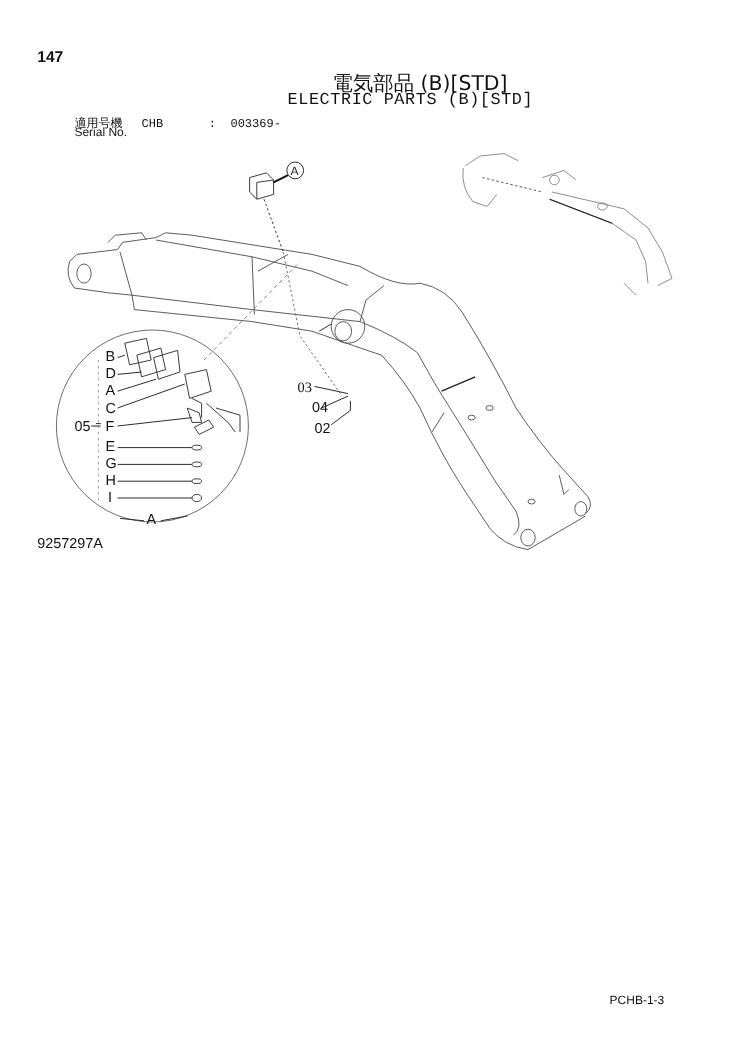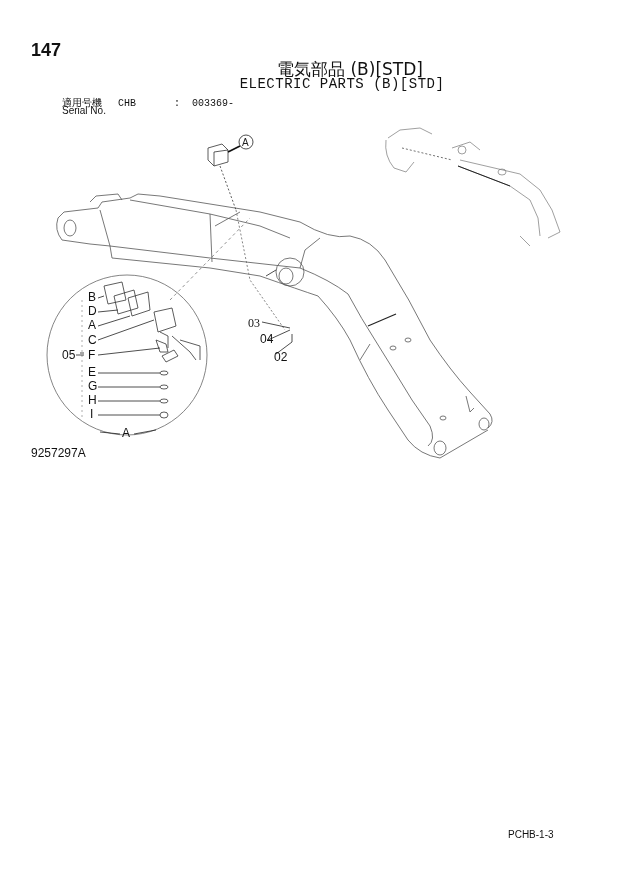--- a/index.html
+++ b/index.html
@@ -1,19 +1,19 @@
 <!DOCTYPE html>
 <html><head>
 <meta charset="utf-8">
 <style>
   html, body { margin: 0; padding: 0; background: #ffffff; }
   body { width: 620px; height: 873px; position: relative; overflow: hidden;
          font-family: "Liberation Sans", sans-serif; color: #111; }
   .abs { position: absolute; }
-  .page-no { left: 31px; top: 40px; font-size: 18px; font-weight: bold; }
+  .page-no { left: 31px; top: 40px; font-size: 13px; font-weight: bold; }
   .title-jp { left: 0; width: 620px; top: 58px; text-align: center; font-size: 17px;
               font-family: "DejaVu Sans", sans-serif; padding-left: 80px; box-sizing: border-box; }
   .title-en { left: 0; width: 604px; top: 76px; text-align: center; font-size: 14px;
               font-family: "Liberation Mono", monospace; letter-spacing: 0.5px; padding-left: 80px; box-sizing: border-box; }
   .serial-row { left: 62px; top: 96px; font-size: 10px; font-family: "Liberation Mono", monospace; }
   .serial-row span { display: inline-block; }
   .serial-label2 { left: 62px; top: 105px; font-size: 10px; font-family: Liberation Sans, sans-serif; }
   .fig-no { left: 31px; top: 446px; font-size: 12px; }
   .footer { left: 482px; top: 829px; font-size: 10px; padding-left: 26px; }
   .lbl { font-size: 12px; }
@@ -147,16 +147,16 @@
 <div class="abs lbl" style="left:88px; top:348px;">F</div>
 <div class="abs lbl" style="left:88px; top:365px;">E</div>
 <div class="abs lbl" style="left:88px; top:379px;">G</div>
 <div class="abs lbl" style="left:88px; top:393px;">H</div>
 <div class="abs lbl" style="left:90px; top:407px;">I</div>
 <div class="abs lbl" style="left:62px; top:348px;">05</div>
 <div class="abs lbl" style="left:122px; top:426px;">A</div>
 
 <div class="abs lbl" style="left:248px; top:316px;font-family:Liberation Serif, serif;">03</div>
 <div class="abs lbl" style="left:260px; top:332px;text-align:center;">04</div>
-<div class="abs lbl" style="left:262px; top:350px;margin-left:12px;">02</div>
+<div class="abs lbl" style="left:262px; top:350px;">02</div>
 
 <div class="abs fig-no">9257297A</div>
 <div class="abs footer">PCHB-1-3</div>
 
 </body></html>

